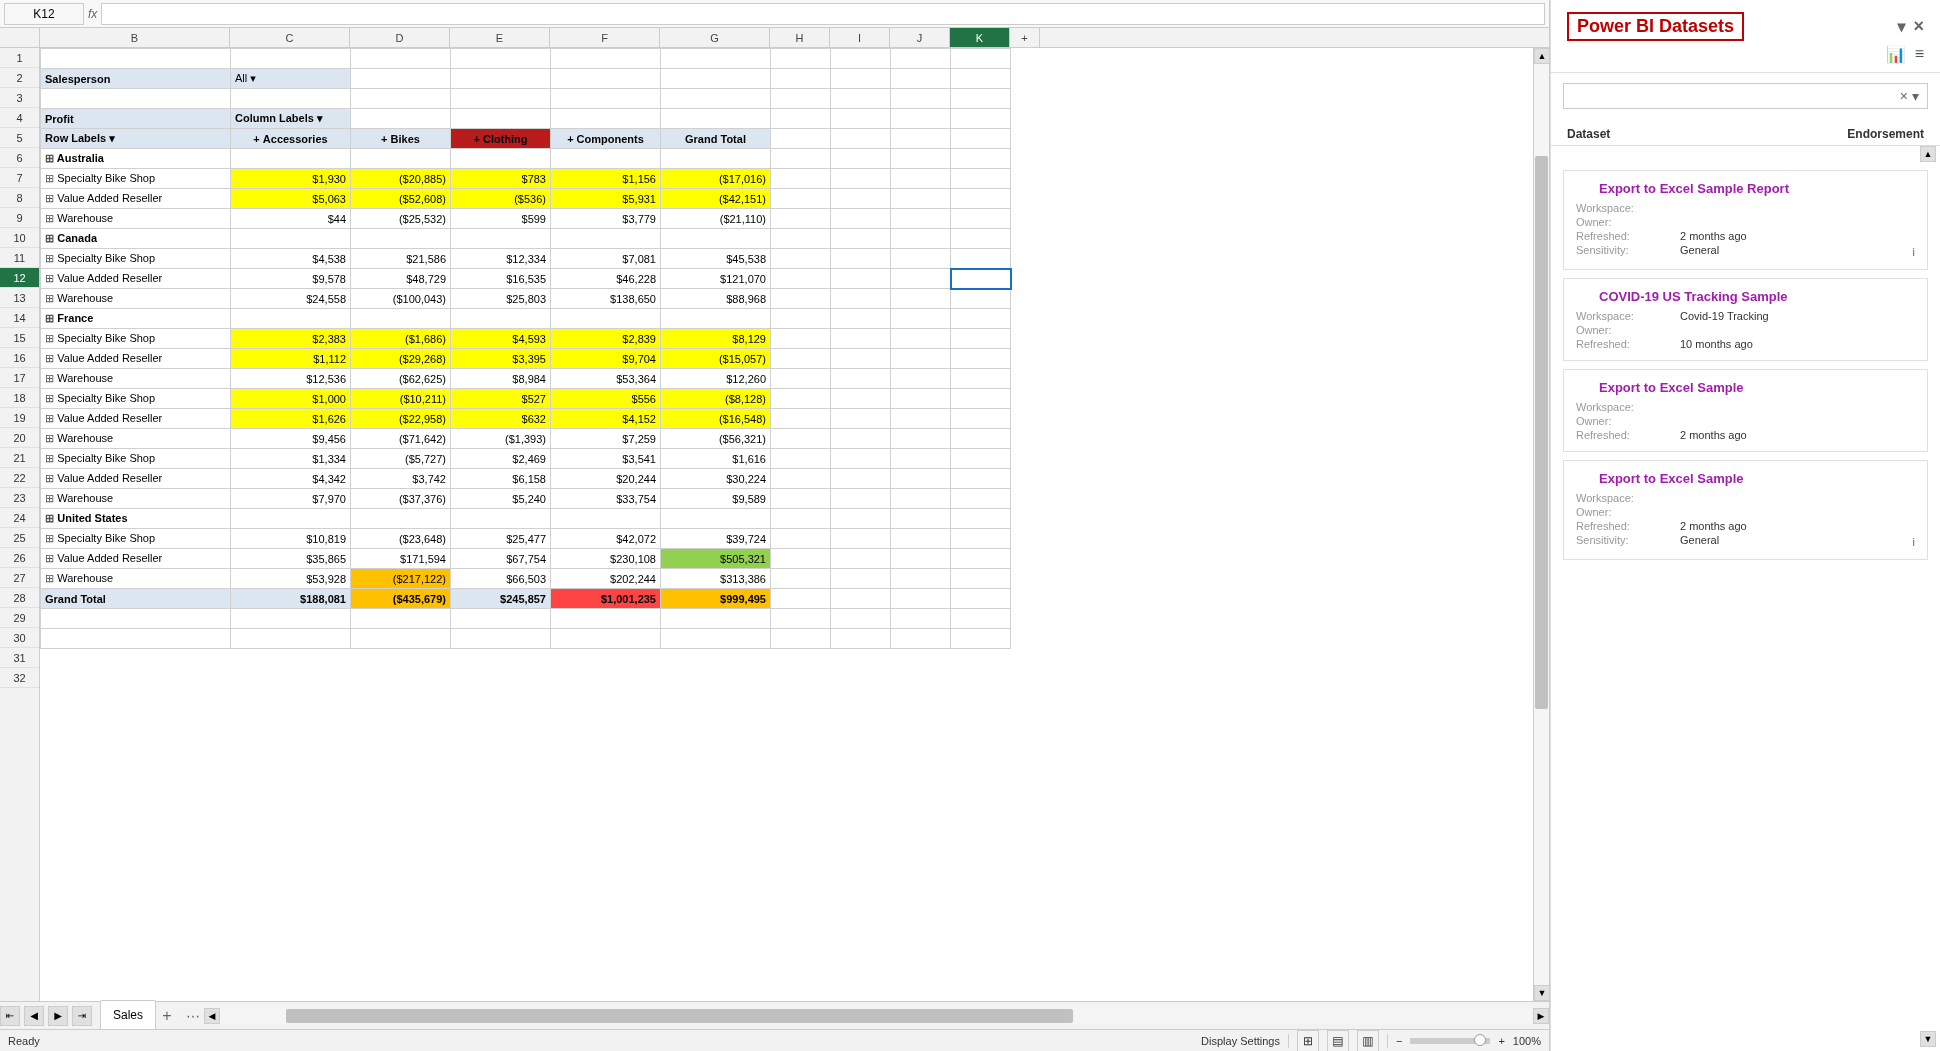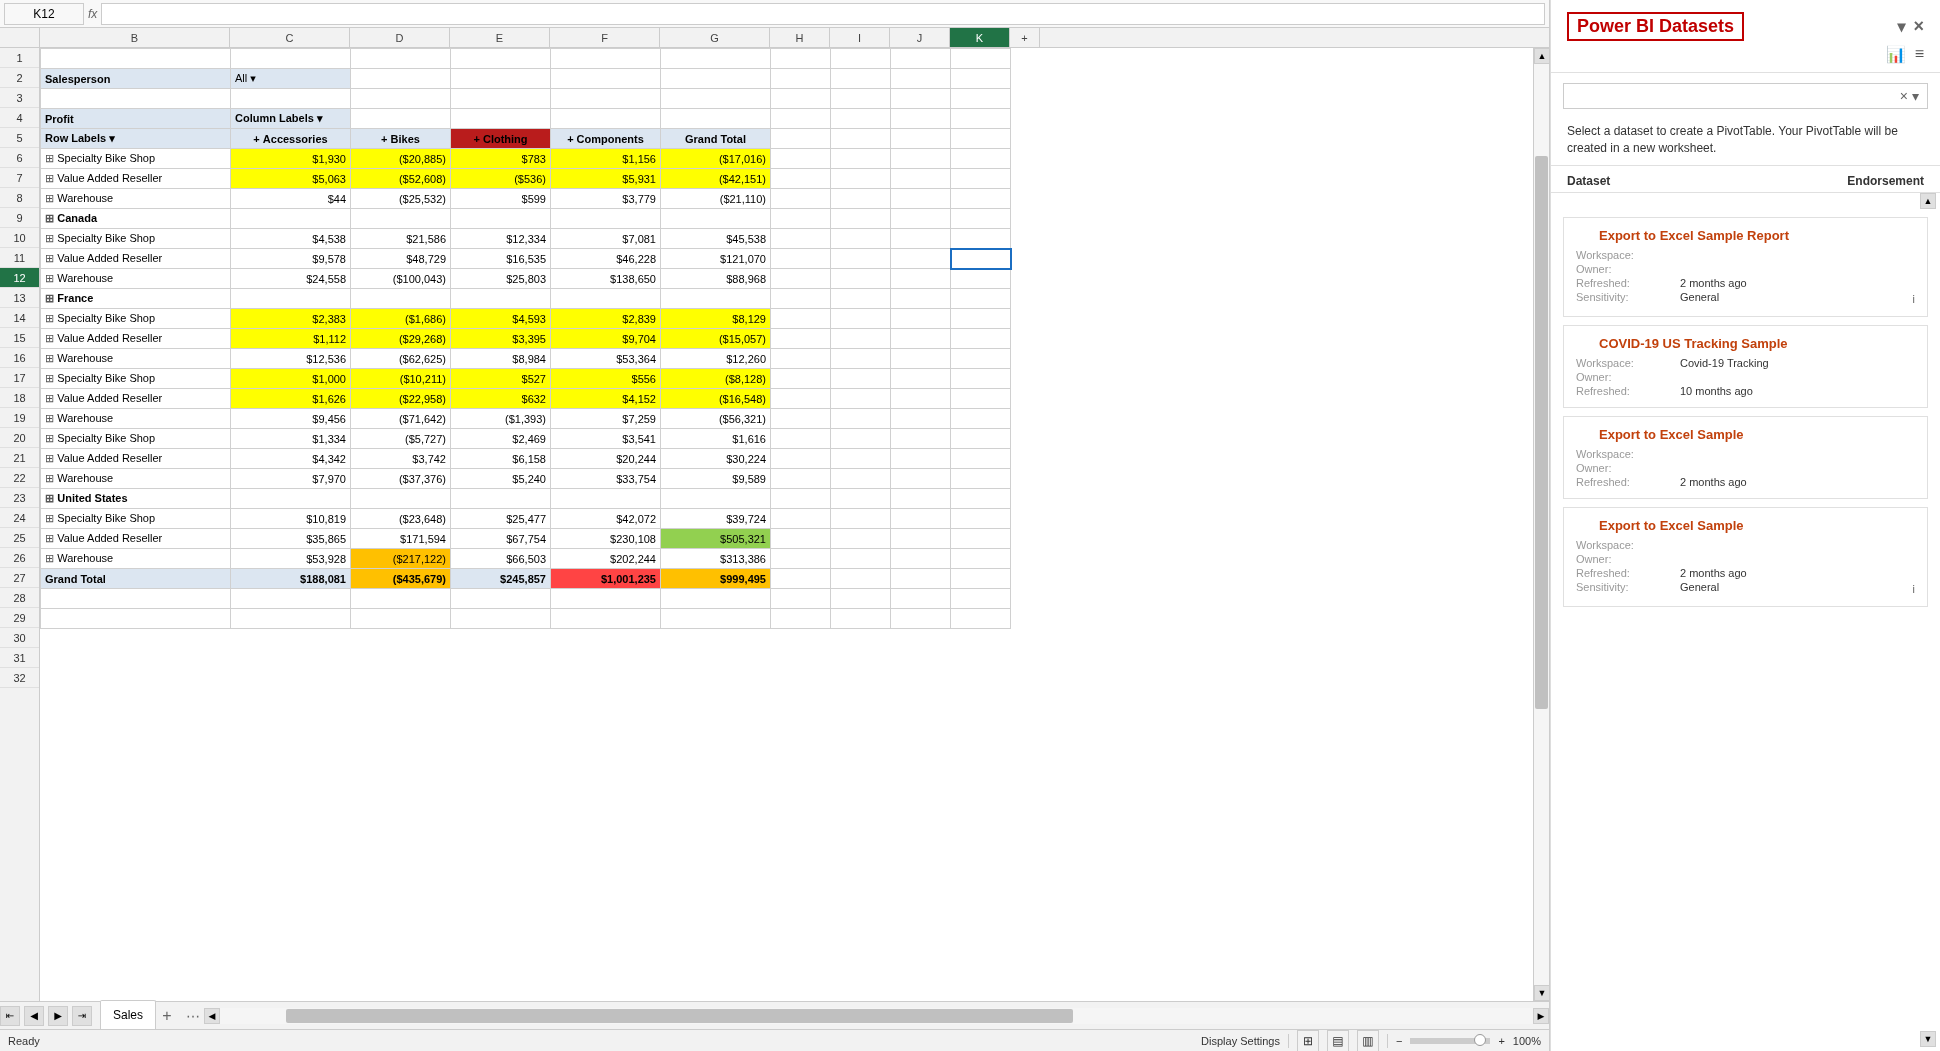--- a/index.html
+++ b/index.html
@@ -50,21 +50,21 @@
     .search-input { flex: 1; border: none; outline: none; font-size: 12px; }
     .search-clear { cursor: pointer; color: #666; font-size: 14px; }
     .search-drop { cursor: pointer; color: #666; font-size: 14px; margin-left: 4px; }
 
     .panel-desc { padding: 4px 16px 8px; font-size: 12px; color: #333; line-height: 1.4; border-bottom: 1px solid #e0e0e0; }
 
     .datasets-header { display: flex; justify-content: space-between; padding: 8px 16px 4px; font-size: 12px; font-weight: 600; color: #333; border-bottom: 1px solid #e0e0e0; }
 
     .dataset-list { flex: 1; overflow-y: auto; }
     .dataset-item { border: 1px solid #e0e0e0; margin: 8px 12px; padding: 10px 12px; background: #fff; cursor: pointer; }
-    .dataset-name { font-size: 13px; font-weight: 600; color: #c2410c; margin-bottom: 6px; padding-left: 23px; }
+    .dataset-name { font-size: 13px; font-weight: 600; color: #a21caf; margin-bottom: 6px; padding-left: 23px; }
     .dataset-meta { display: grid; grid-template-columns: 100px 1fr; gap: 2px 4px; font-size: 11px; color: #666; }
     .dataset-meta-label { color: #999; }
     .dataset-meta-value { color: #333; }
     .info-icon { float: right; color: #666; cursor: pointer; }
 
     
     .sep { width: 1px; height: 14px; background: #ccc; }
 
     
     .header-area { display: flex; align-items: center; border-bottom: 1px solid #ccc; height: 28px; background: #f8f8f8; padding: 0 4px; }
@@ -222,20 +222,32 @@
               <td style="background:#dce6f1;font-weight:bold;text-align:center">+&nbsp;Bikes</td>
               <td style="background:#b91c1c;font-weight:bold;text-align:center">+&nbsp;Clothing</td>
               <td style="background:#dce6f1;font-weight:bold;text-align:center">+&nbsp;Components</td>
               <td style="background:#dce6f1;font-weight:bold;text-align:center">Grand Total</td>
               <td></td>
               <td></td>
               <td></td>
               <td></td>
             </tr>
 
+            <tr>
+              <td style="font-weight:bold"><span class="plus-sign">⊞</span> Australia</td>
+              <td></td>
+                  <td></td>
+                  <td></td>
+              <td></td>
+                  <td></td>
+                  <td></td>
+              <td></td>
+                  <td></td>
+                  <td></td>
+            </tr>
 
             <tr>
               <td class="indent1"><span class="plus-sign">⊞</span> Specialty Bike Shop</td>
               <td style="background:#ffff00;text-align:right">$1,930</td>
               <td style="background:#ffff00;text-align:right">($20,885)</td>
               <td style="background:#ffff00;text-align:right">$783</td>
               <td style="background:#ffff00;text-align:right">$1,156</td>
               <td style="background:#ffff00;text-align:right">($17,016)</td>
               <td></td>
                   <td></td>
@@ -611,21 +623,20 @@
           <span style="cursor:pointer;font-size:16px;color:#555">≡</span>
         </div>
       </div>
 
       <div class="search-bar">
         <input class="search-input" type="text" placeholder="" style="">
         <span class="search-clear">×</span>
         <span class="search-drop">▾</span>
       </div>
 
-      <div class="panel-desc">Select a dataset to create a PivotTable. Your PivotTable will be created in a new worksheet.</div>
 
       <div class="datasets-header">
         <span>Dataset</span>
         <span>Endorsement</span>
       </div>
 
       <div style="display:flex;justify-content:flex-end;padding:0 4px;">
         <div style="width:16px;height:16px;background:#e0e0e0;border:1px solid #ccc;display:flex;align-items:center;justify-content:center;font-size:9px;cursor:pointer;">▲</div>
       </div>
 

